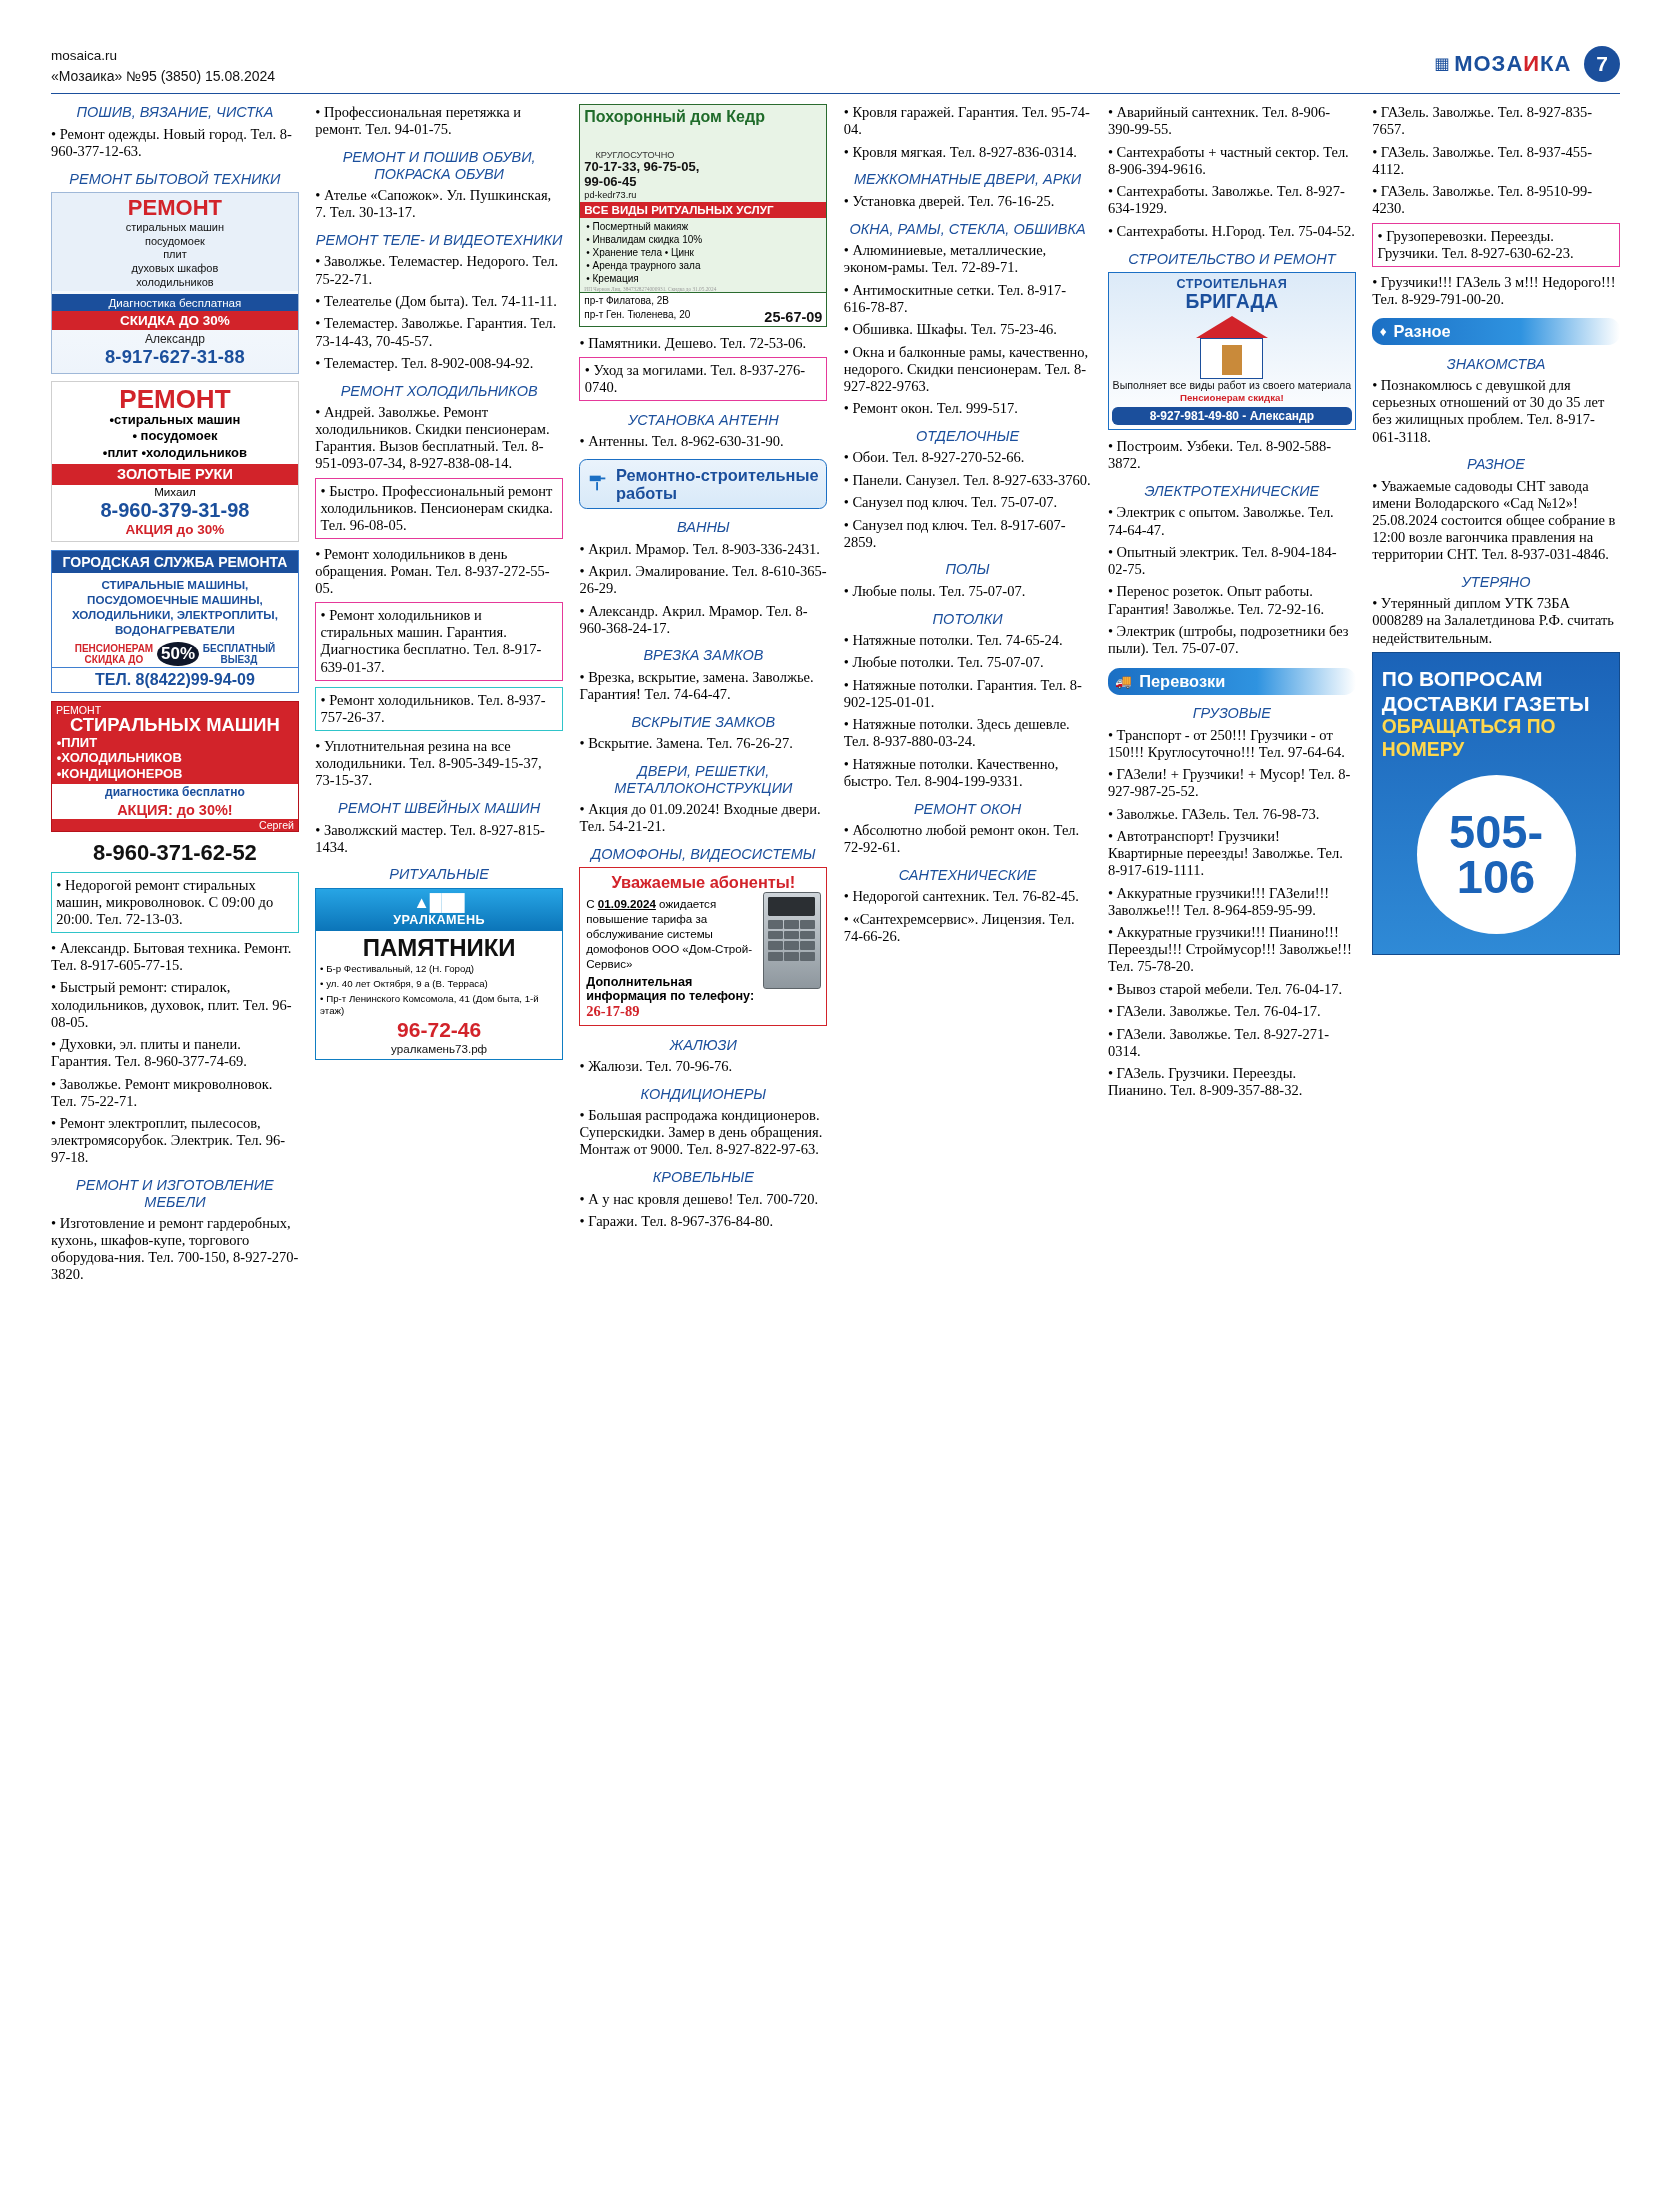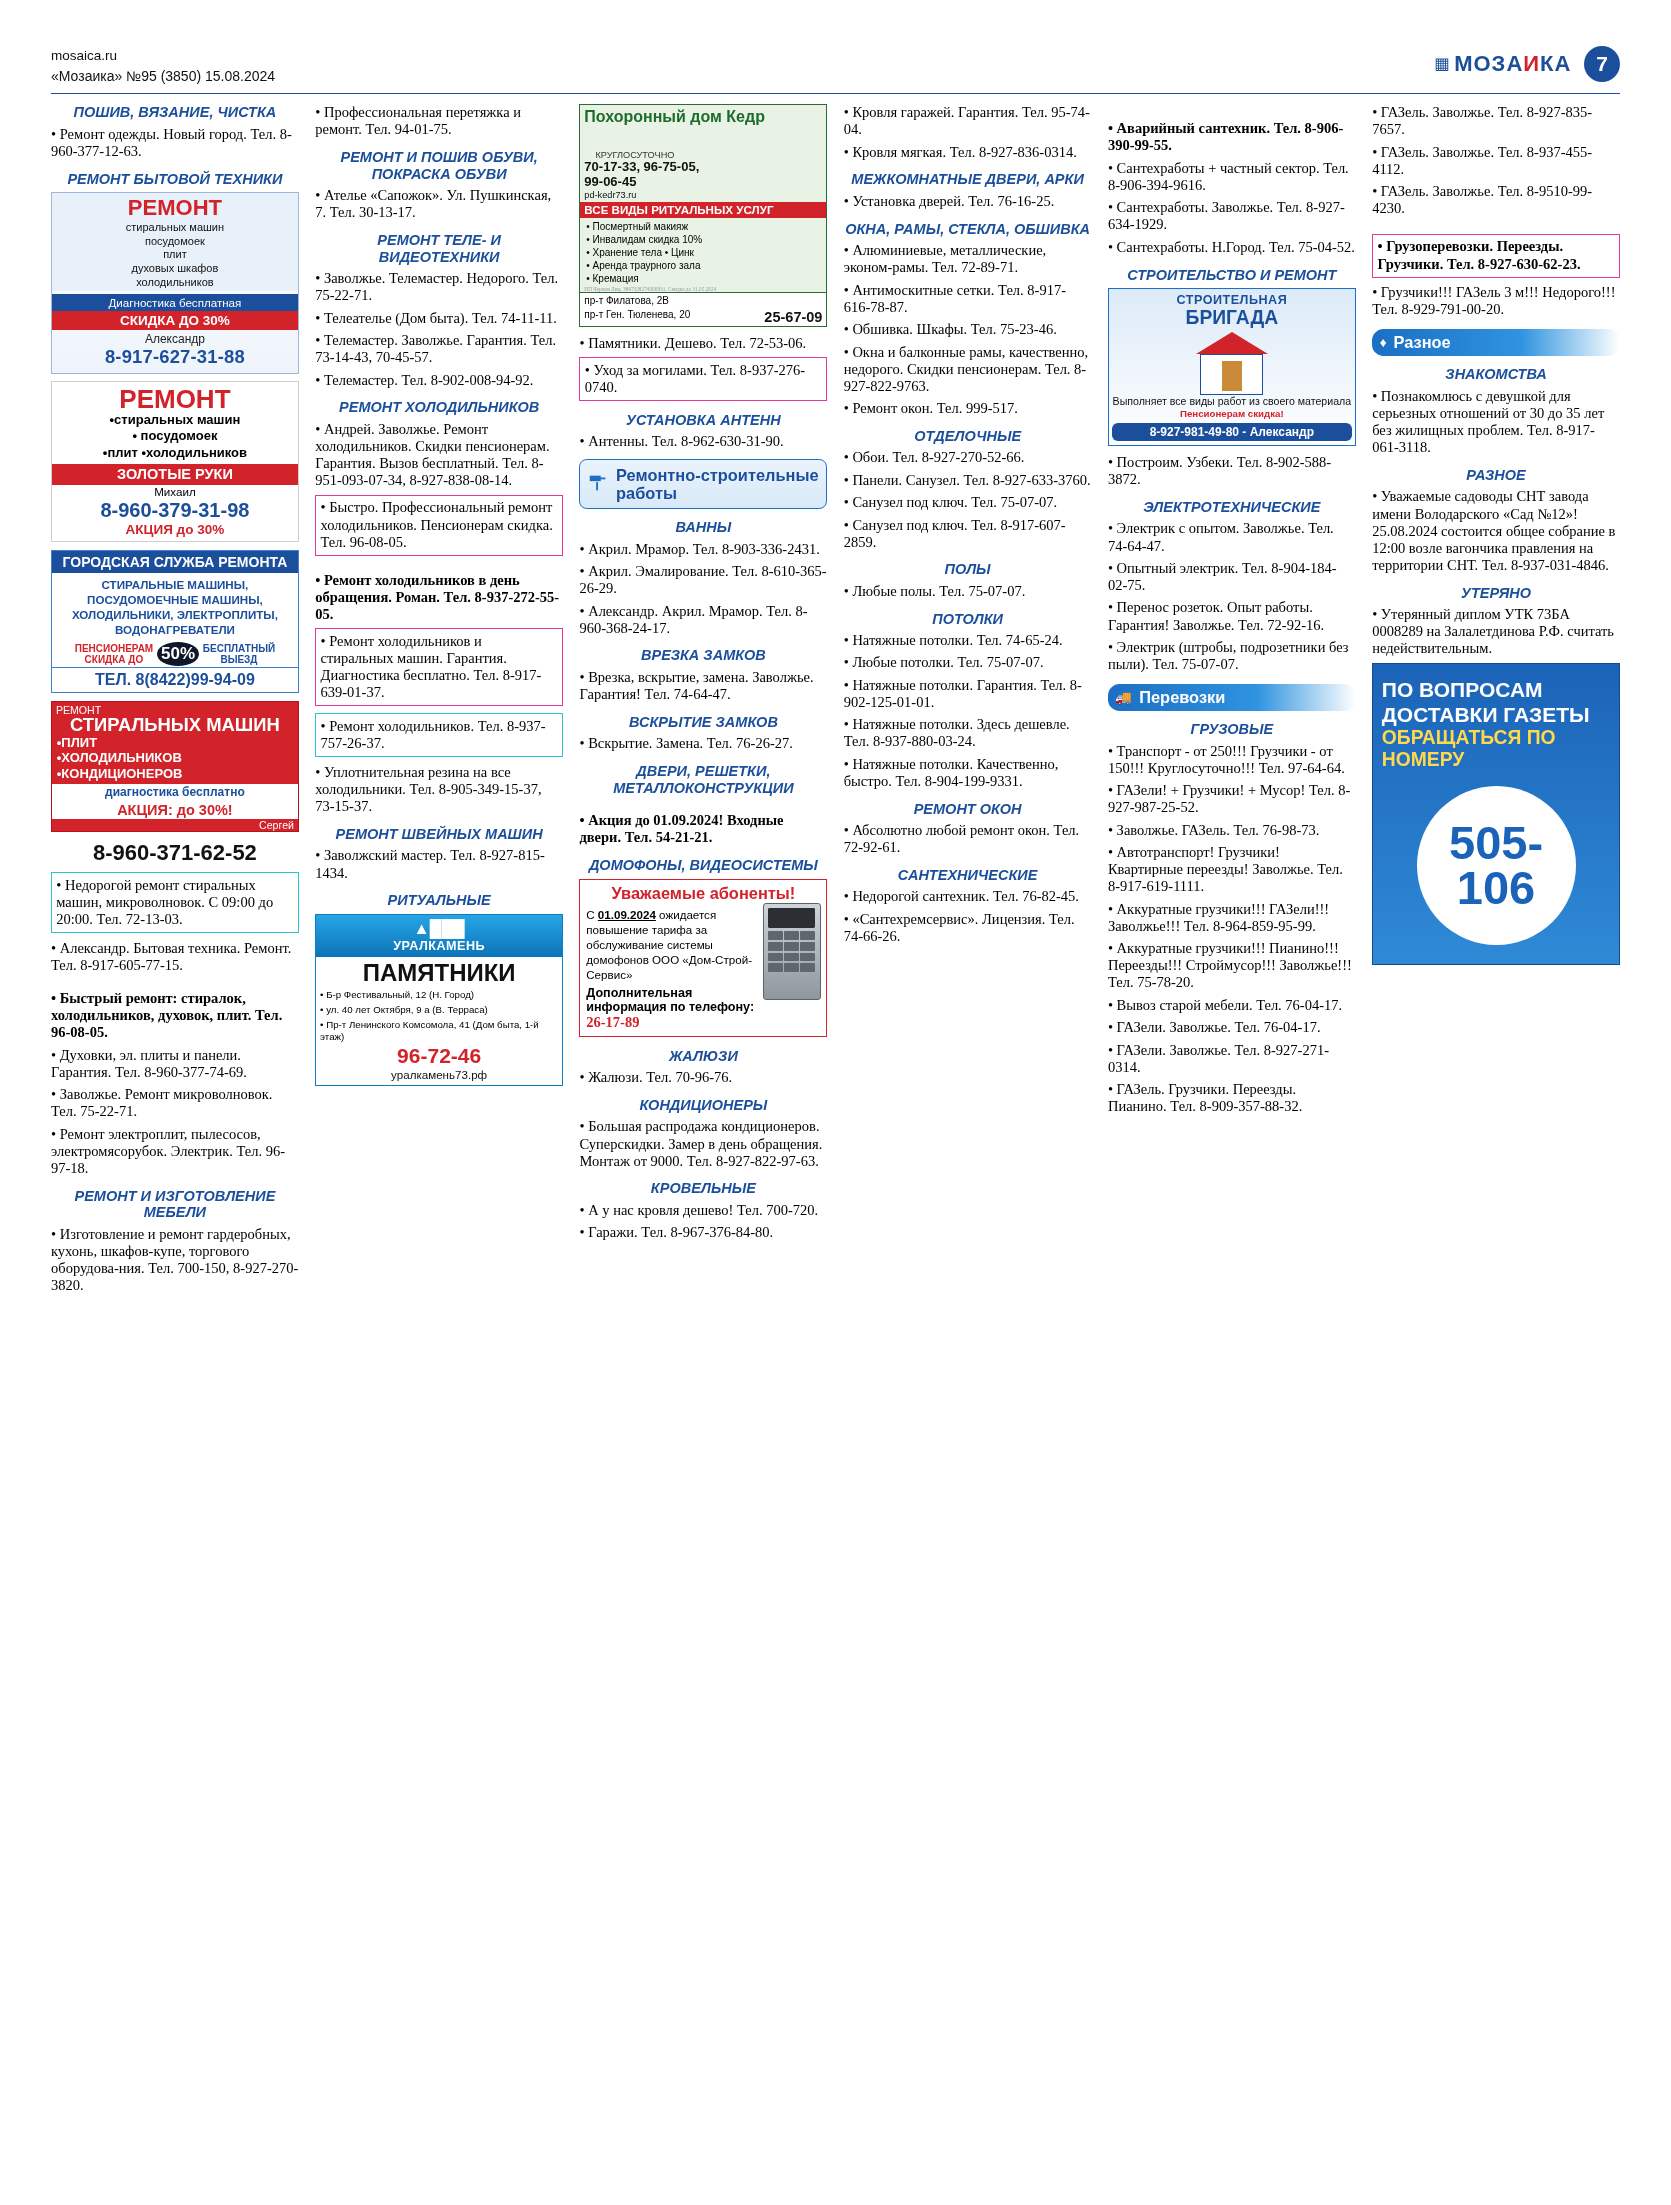--- a/index.html
+++ b/index.html
@@ -50,35 +50,35 @@
   
   .cols {
     display: grid;
     grid-template-columns: repeat(6, 1fr);
     column-gap: 16.4px;
     align-items: start;
   }
   .col { min-width: 0; }
   .hdr {
     font-family: "Liberation Sans", sans-serif;
-    font-weight: bold; font-style: italic;
+    font-weight: normal; font-style: italic;
     color: #1b4f9c;
     font-size: 14.5px; line-height: 1.15;
     text-align: center;
     margin: 10.6px 0 4.8px 0;
   }
   .hdr.first { margin-top: 0; }
   .ad {
     font-size: 14.5px;
     line-height: 1.18;
     margin-bottom: 5.3px;
     text-align: left;
     hyphens: auto;
   }
-  .ad.b { font-weight: bold; margin-top: 16px; }
+  .ad.b { font-weight: normal; }
   .ad.boxed-pink {
     border: 1.4px solid #e5399a;
     padding: 3.9px 4.3px 3.9px 4.3px;
     margin-bottom: 6.8px;
   }
   .ad.boxed-cyan {
     border: 1.4px solid #2fc4c9;
     padding: 3.9px 4.3px;
     margin-bottom: 6.8px;
   }

